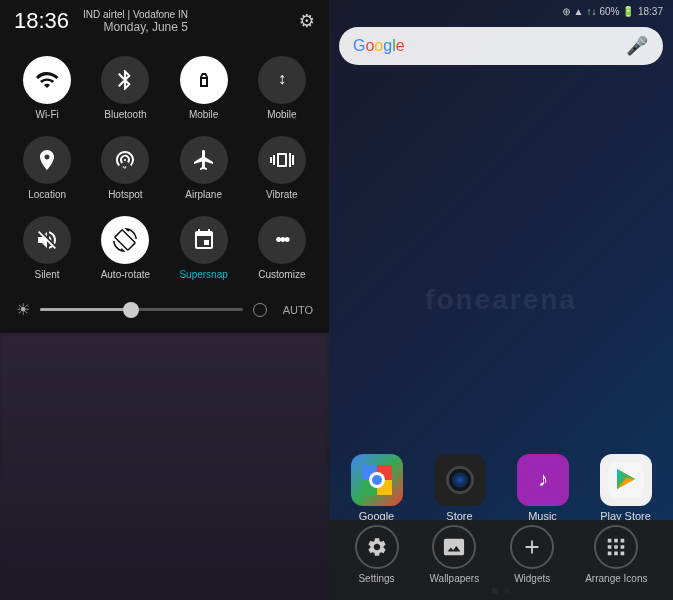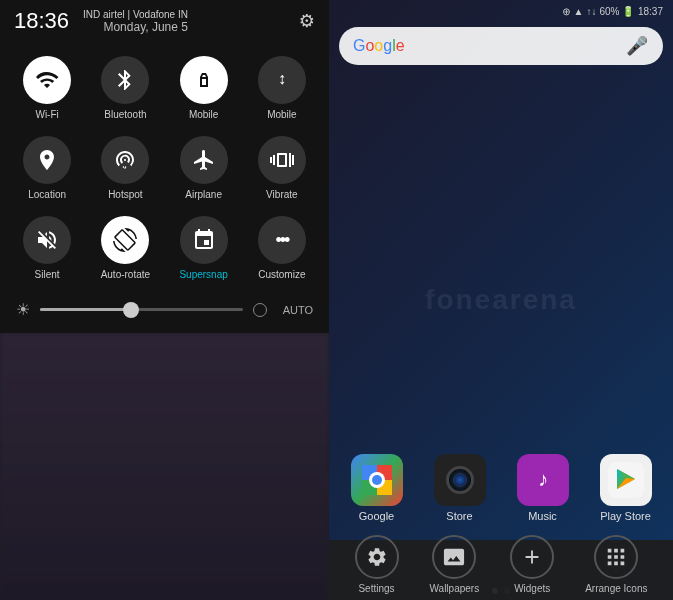--- a/index.html
+++ b/index.html
@@ -297,21 +297,21 @@
     .dot.active {
       background: white;
     }
 
     
     .bottom-dock {
       position: absolute;
       bottom: 0;
       left: 0;
       right: 0;
-      height: 60px;
+      height: 80px;
       background: rgba(30, 30, 30, 0.95);
       display: flex;
       justify-content: space-around;
       align-items: center;
       padding: 8px 10px 20px;
       z-index: 2;
     }
 
     .dock-item {
       display: flex;

